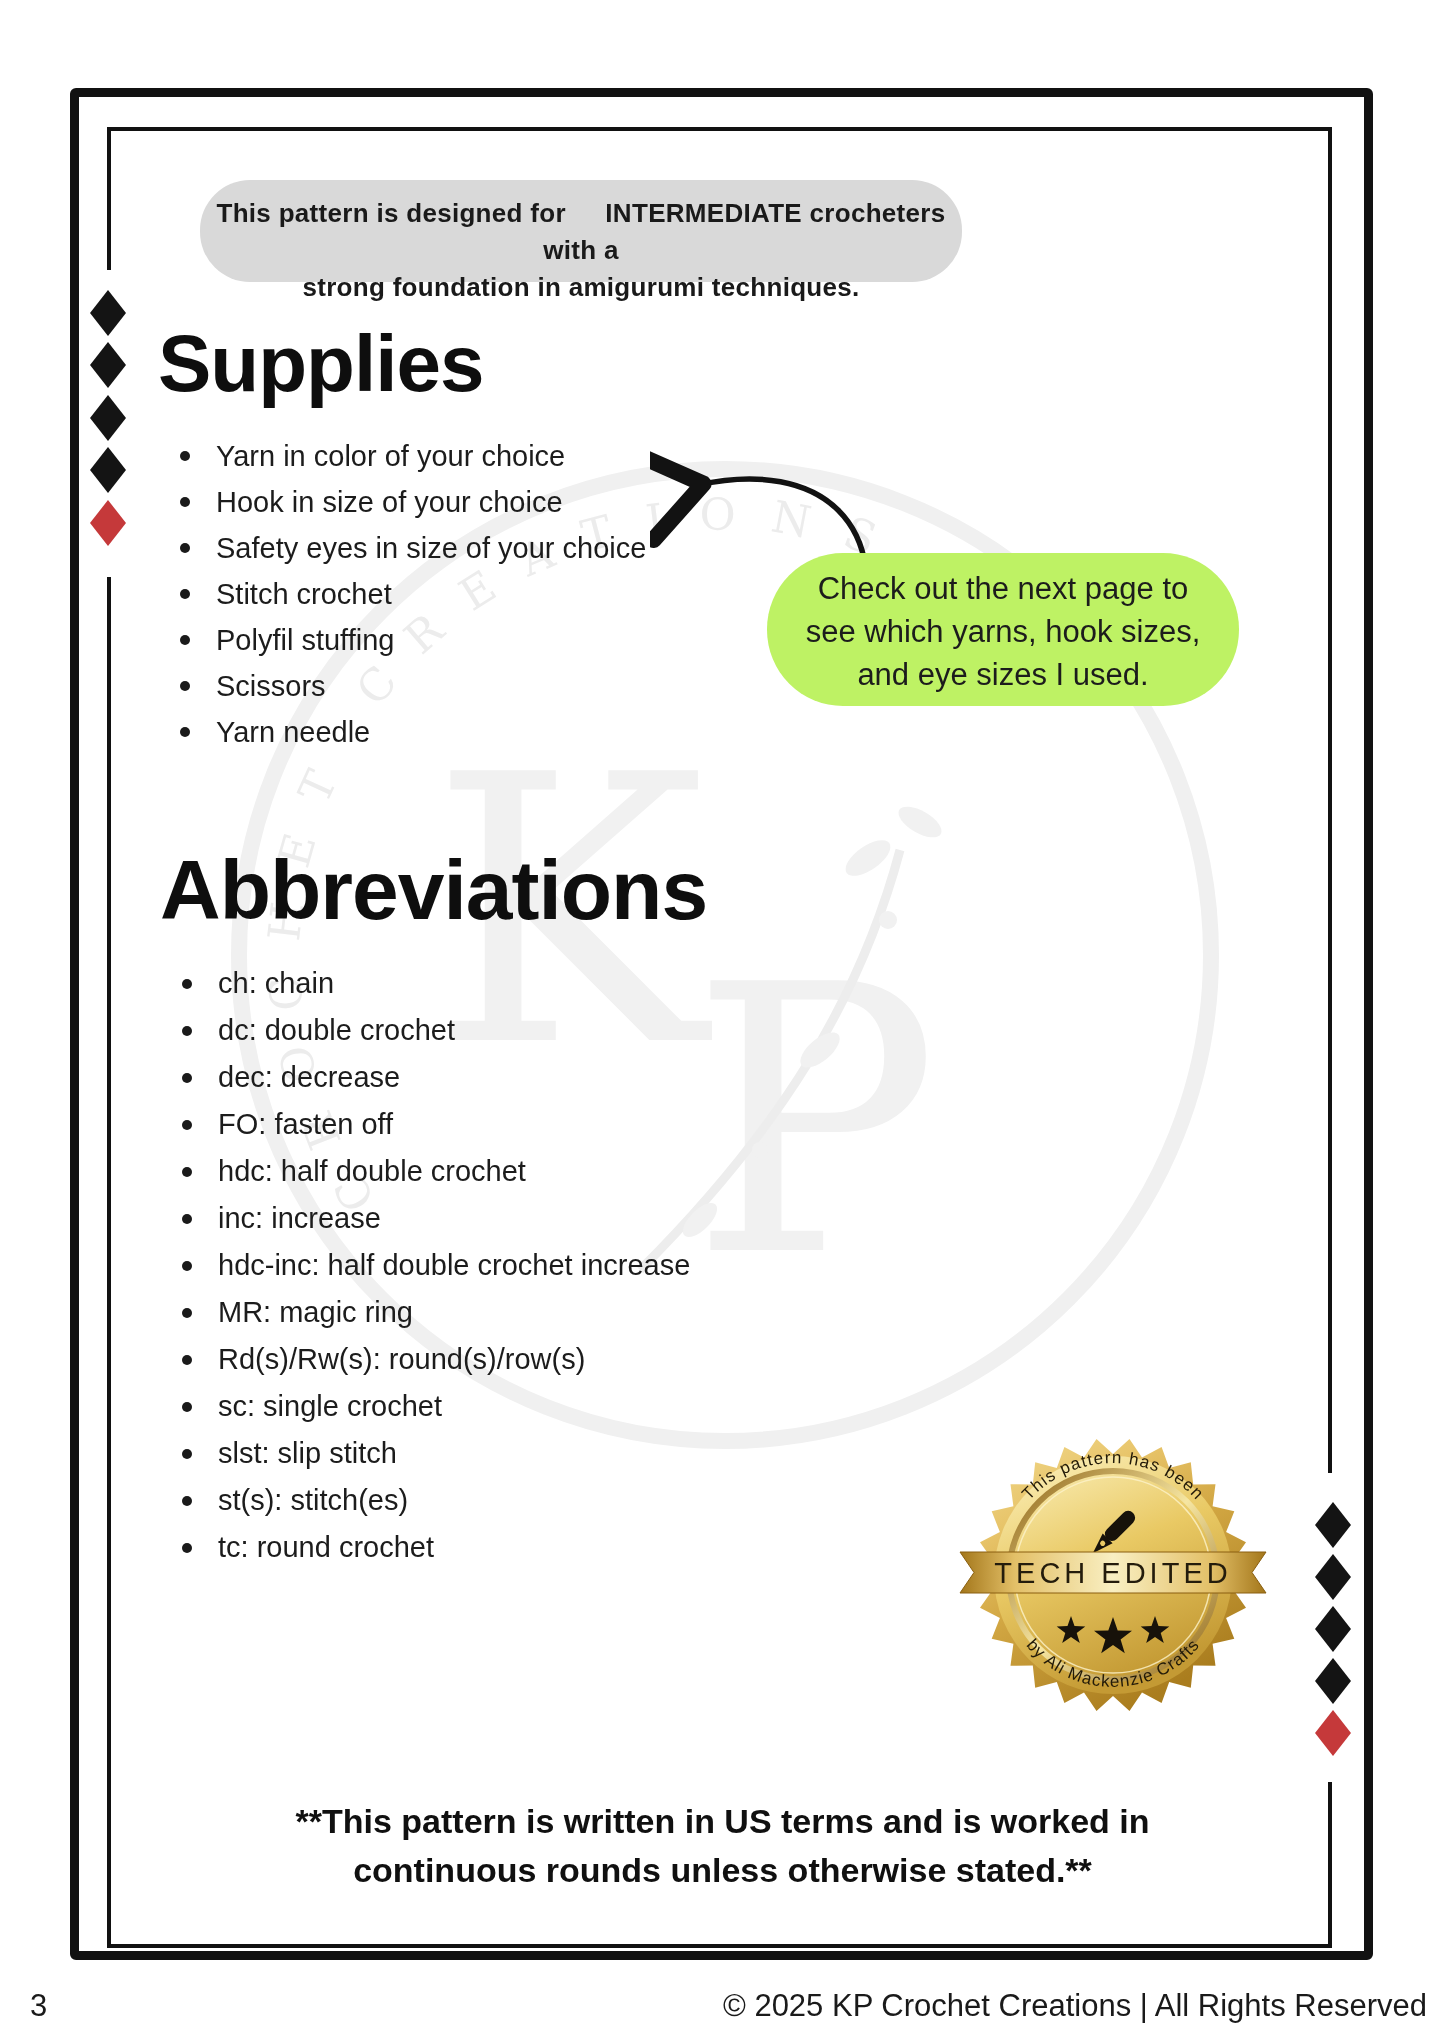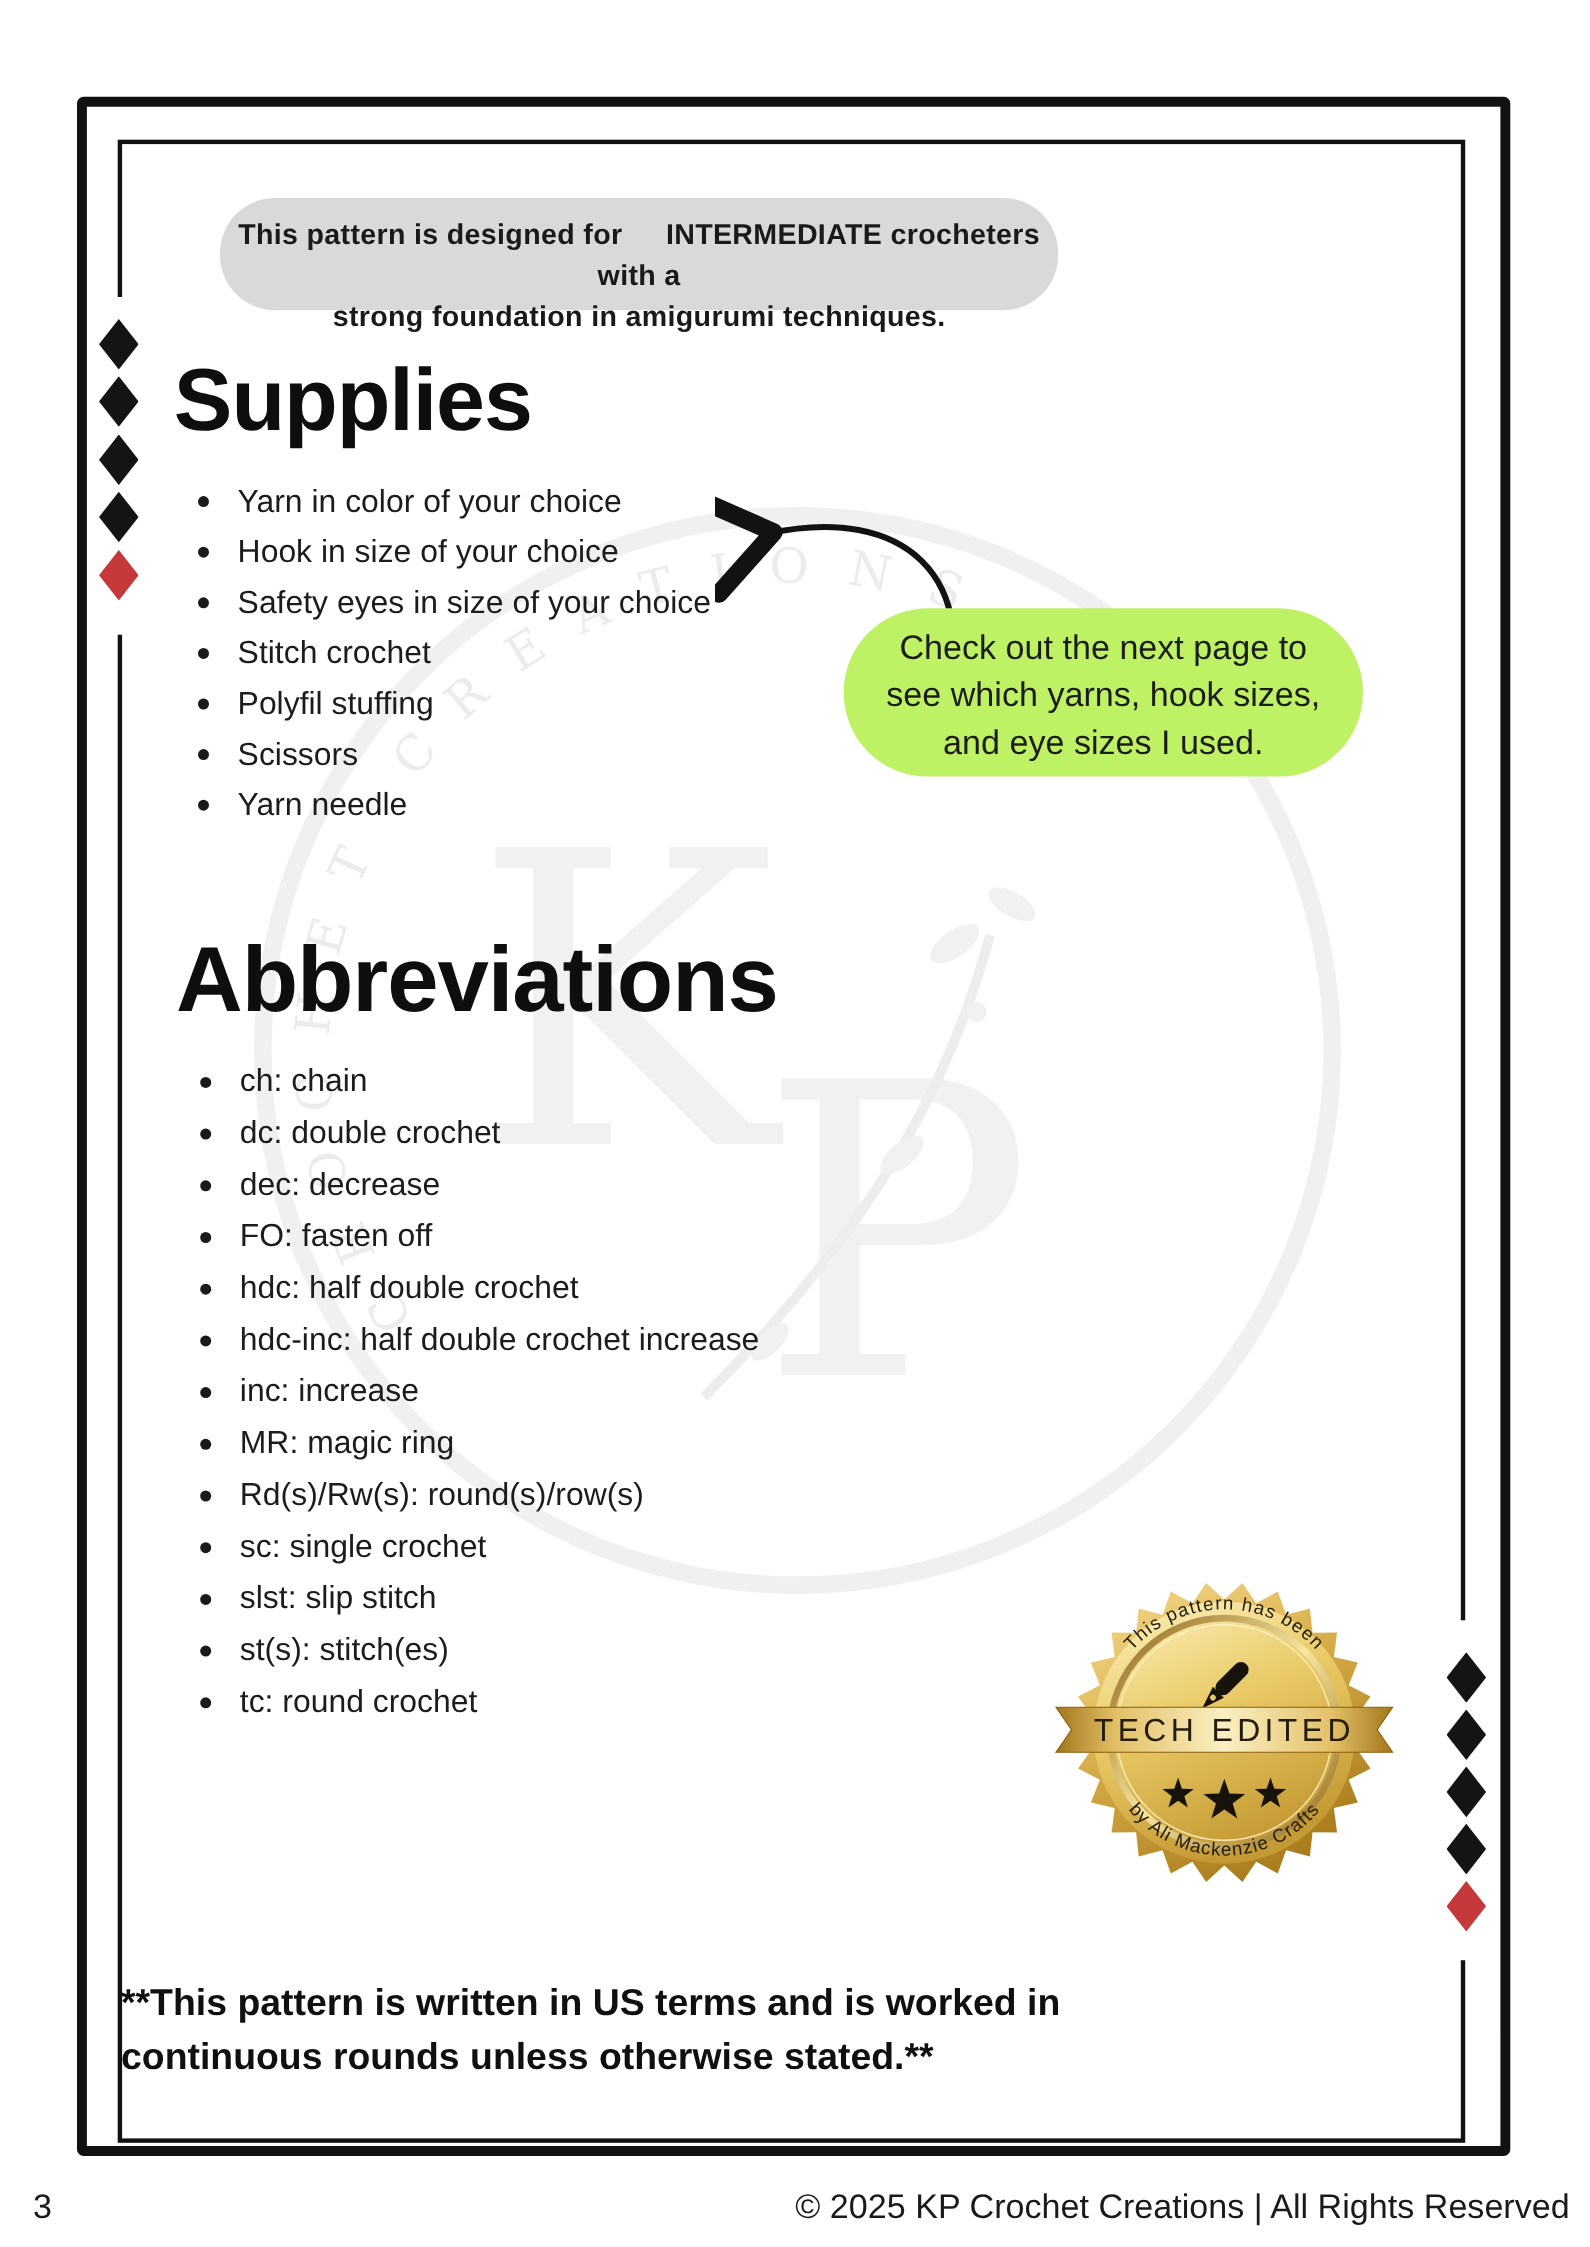--- a/index.html
+++ b/index.html
@@ -38,21 +38,21 @@
                       width:10px;height:10px;border-radius:50%;background:#1a1a1a;}
   .supplies-list{left:176px;top:433px;line-height:46px;}
   .abbrev-list{left:178px;top:960px;line-height:47px;}
 
   
   .bubble{left:767px;top:553px;width:472px;height:153px;border-radius:76px;background:#bef264;
           text-align:center;padding-top:14px;box-sizing:border-box;}
   .bubble p{margin:0;font-size:31px;line-height:43px;color:#1c1c1c;}
 
   
-  .note{left:110px;top:1797px;width:1225px;font-size:34px;font-weight:bold;
+  .note{left:110px;top:1797px;width:1225px;text-align:center;font-size:34px;font-weight:bold;
         line-height:49px;color:#101010;}
   .page-num{left:30px;top:1988px;font-size:31px;color:#1a1a1a;}
   .copyright{right:18px;top:1988px;font-size:31px;color:#1a1a1a;}
 
   svg text{font-family:"Liberation Sans","DejaVu Sans",sans-serif;}
   .wm-serif{font-family:"DejaVu Serif","Liberation Serif",serif;}
 </style>
 </head>
 <body>
 
@@ -127,22 +127,22 @@
     <p>and eye sizes I used.</p>
   </div>
 
   <div class="abs h-abbrev">Abbreviations</div>
   <ul class="abs blist abbrev-list">
     <li>ch: chain</li>
     <li>dc: double crochet</li>
     <li>dec: decrease</li>
     <li>FO: fasten off</li>
     <li>hdc: half double crochet</li>
+    <li>inc: increase</li>
     <li>hdc-inc: half double crochet increase</li>
-    <li>inc: increase</li>
     <li>MR: magic ring</li>
     <li>Rd(s)/Rw(s): round(s)/row(s)</li>
     <li>sc: single crochet</li>
     <li>slst: slip stitch</li>
     <li>st(s): stitch(es)</li>
     <li>tc: round crochet</li>
   </ul>
 
   <svg class="abs" style="left:957px;top:1412px;" width="312" height="330" viewBox="0 0 312 330">
     <defs>

